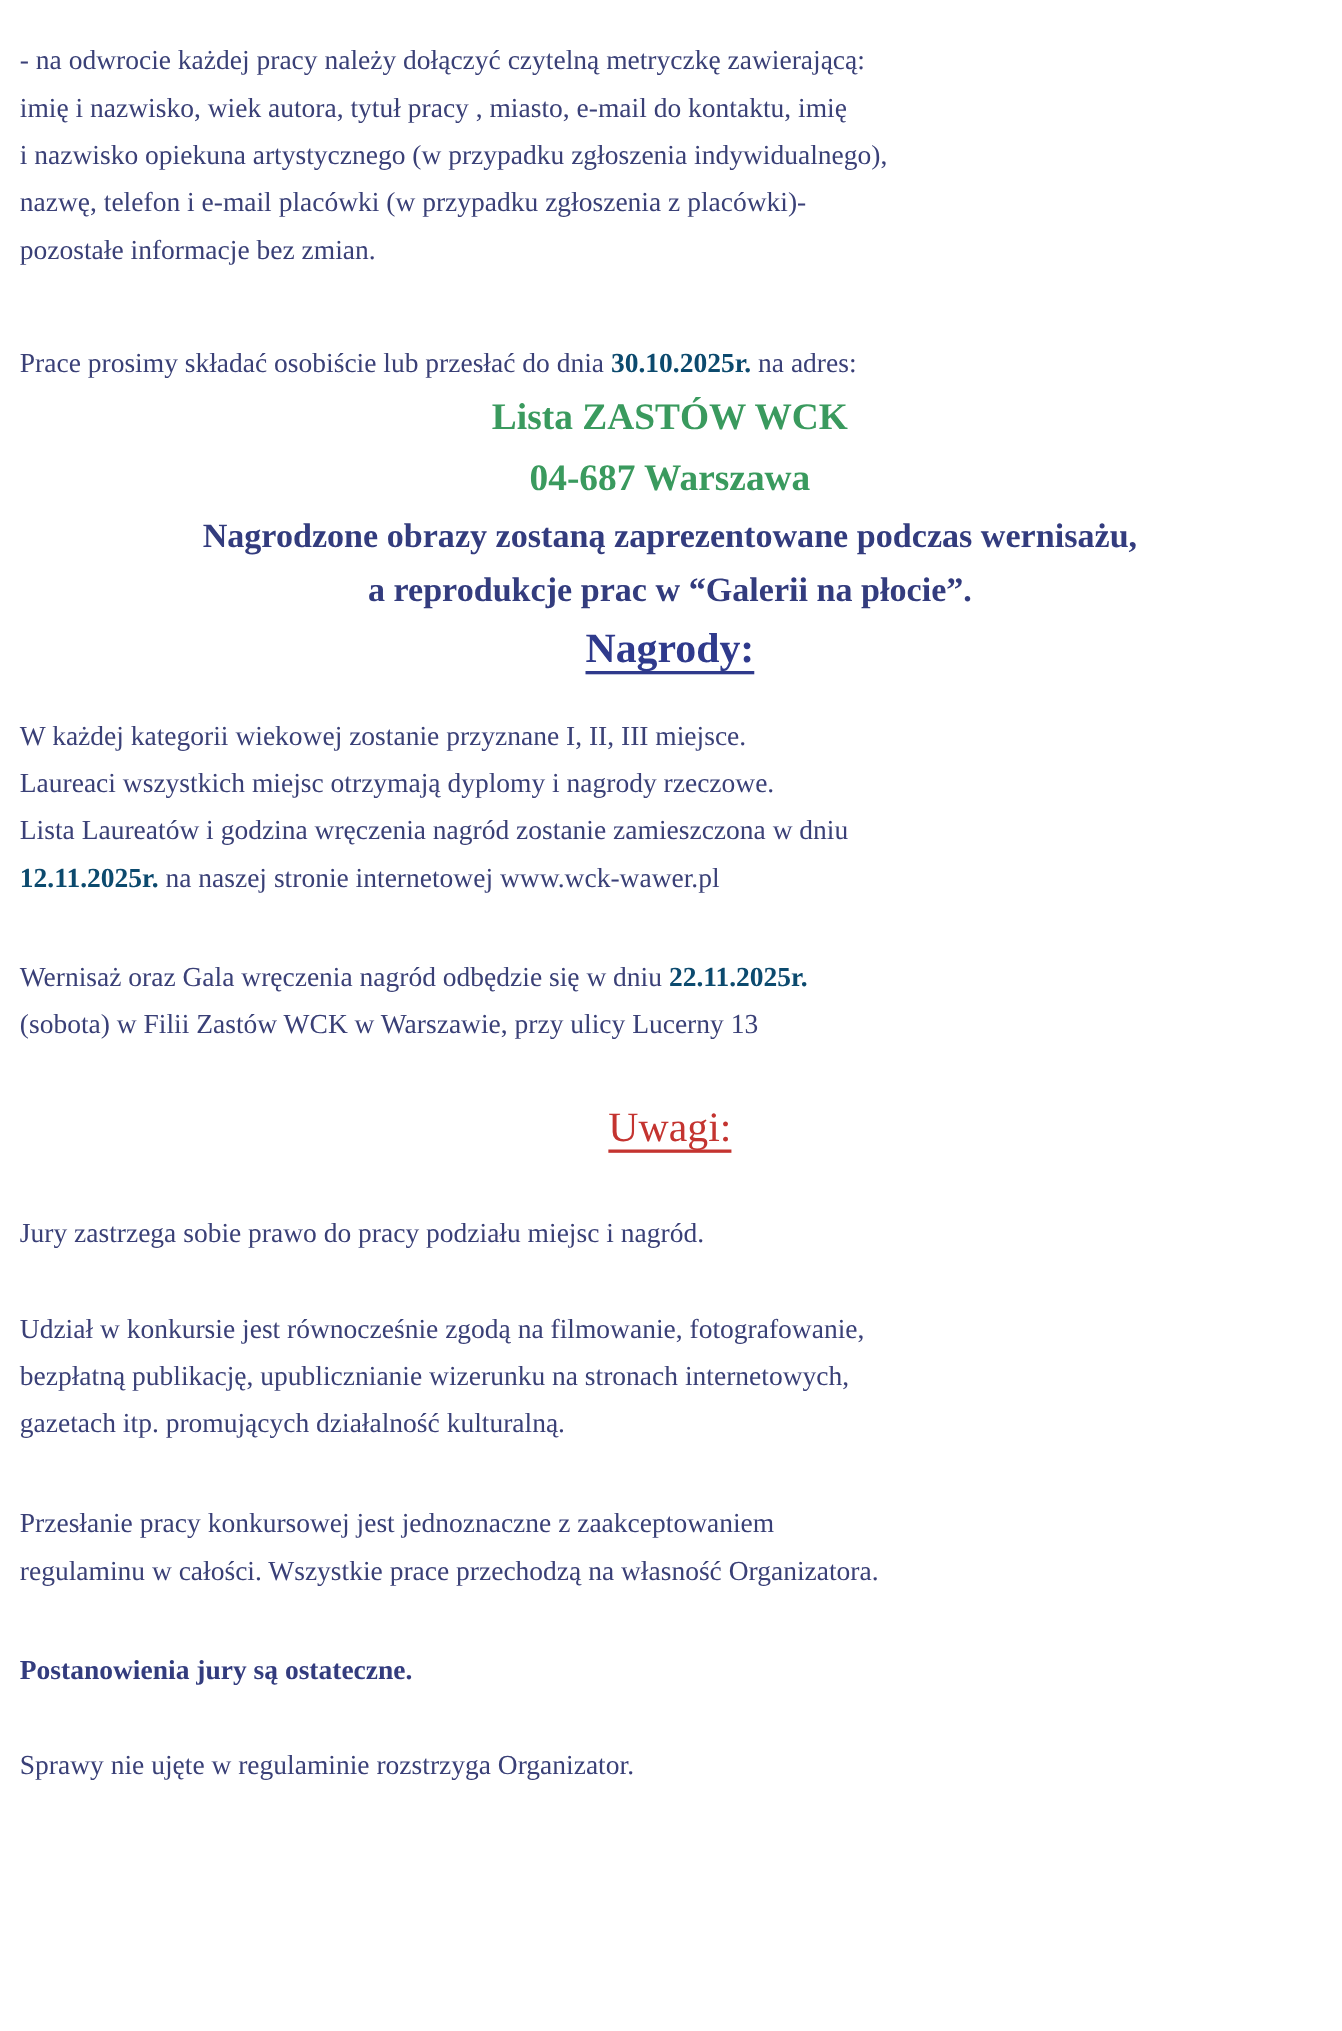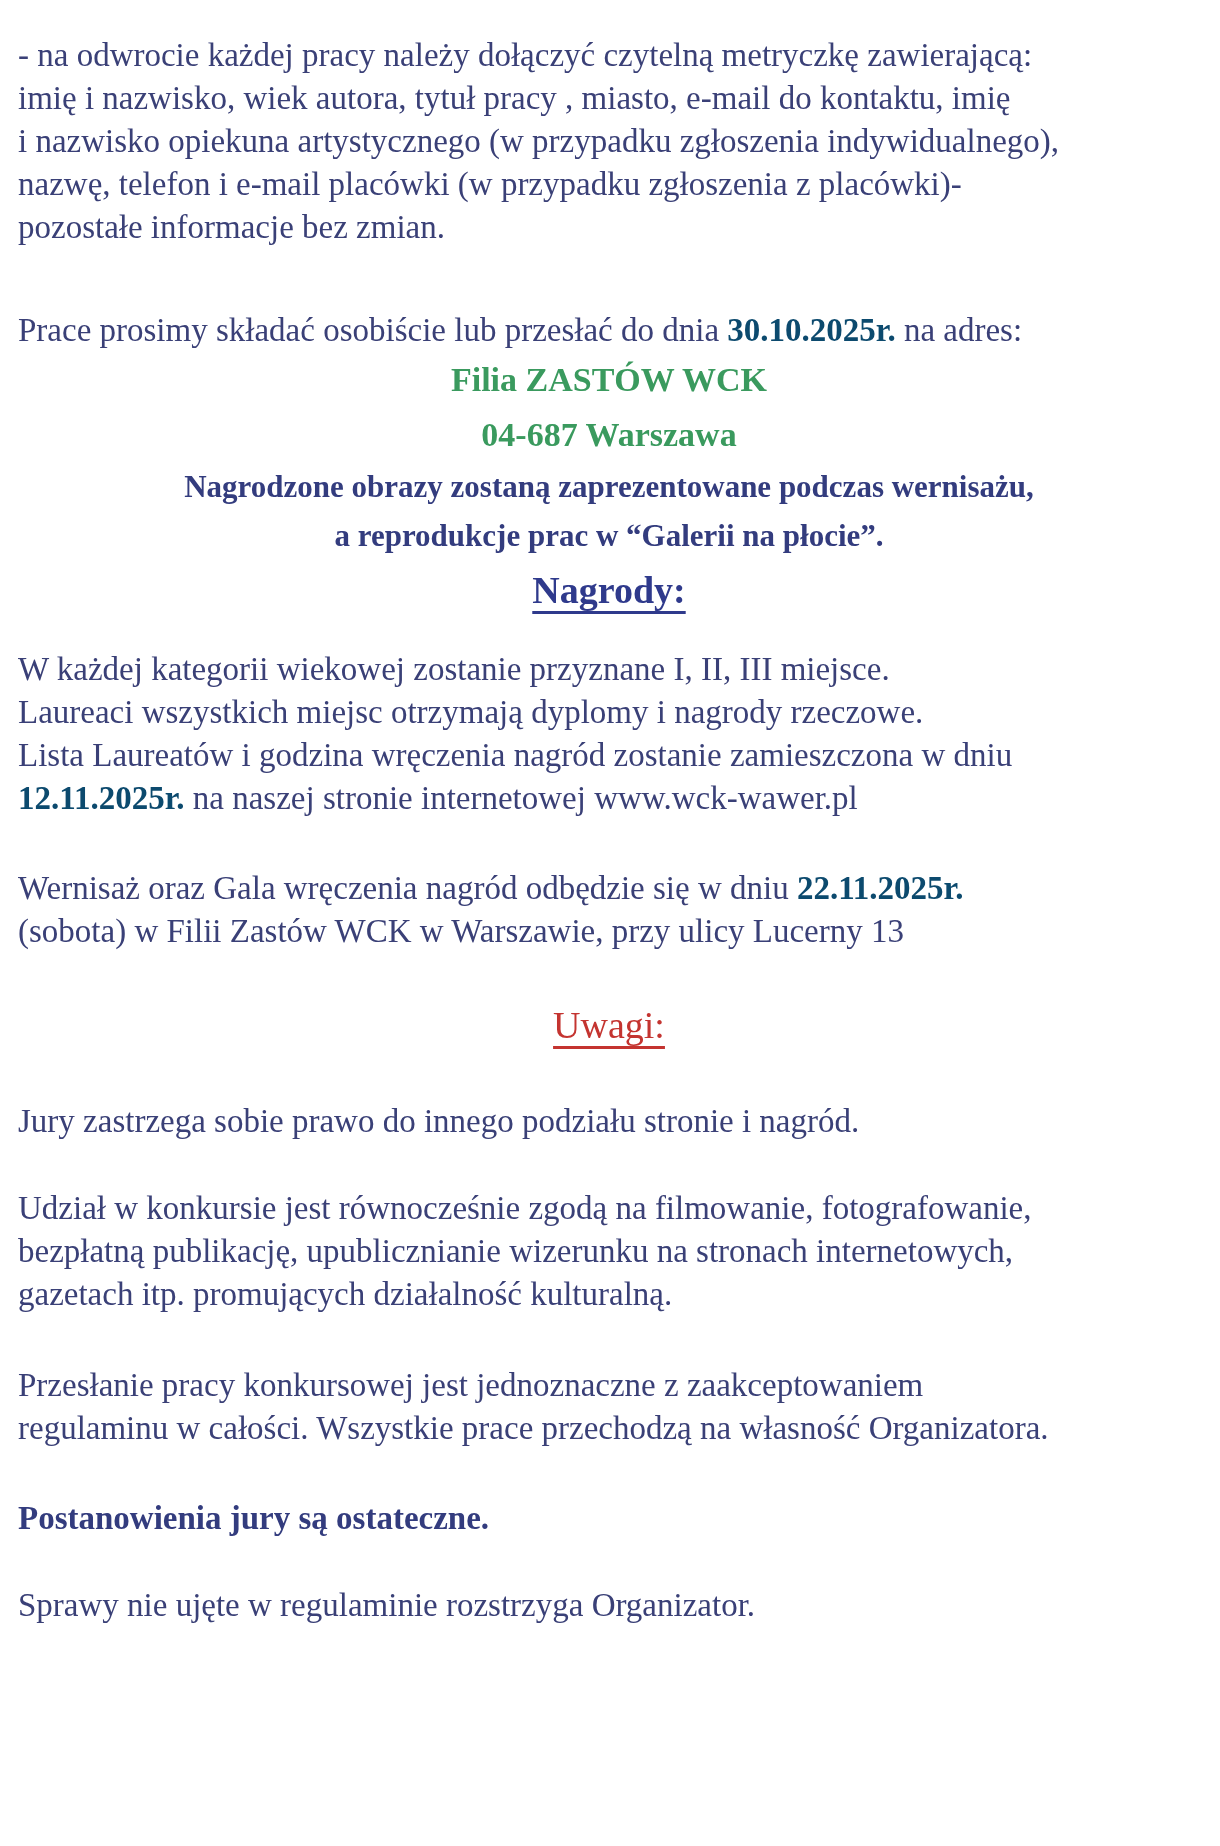--- a/index.html
+++ b/index.html
@@ -7,21 +7,21 @@
     position: relative;
     width: 1220px;
     height: 1846px;
     box-sizing: border-box;
     background: #ffffff;
     font-family: "Liberation Serif", "DejaVu Serif", serif;
     padding: 22px 20px 0 18px;
     overflow: hidden;
   }
   .body-text {
-    font-size: 33px;
+    font-size: 25px;
     line-height: 43px;
     color: #3a4077;
     font-weight: normal;
   }
   .green-bold { color: #0c4a6e; font-weight: bold; }
   .address-block {
     text-align: center;
     color: #3a9a5e;
     font-weight: bold;
     font-size: 34px;
@@ -74,21 +74,21 @@
     <div>i nazwisko opiekuna artystycznego (w przypadku zgłoszenia indywidualnego),</div>
     <div>nazwę, telefon i e-mail placówki (w przypadku zgłoszenia z placówki)-</div>
     <div>pozostałe informacje bez zmian.</div>
   </div>
 
   <div class="body-text" id="line-submission">
     <span>Prace prosimy składać osobiście lub przesłać do dnia </span><span class="green-bold">30.10.2025r.</span><span> na adres:</span>
   </div>
 
   <div class="address-block" id="address-block">
-    <div>Filia ZASTÓW WCK</div>
+    <div>Lista ZASTÓW WCK</div>
     <div>04-687 Warszawa</div>
   </div>
 
   <div class="exhibition-block" id="exhibition-block">
     <div>Nagrodzone obrazy zostaną zaprezentowane podczas wernisażu,</div>
     <div>a reprodukcje prac w  “Galerii na płocie”.</div>
   </div>
 
   <div class="section-heading heading-navy" id="heading-nagrody">
     <span class="underlined">Nagrody:</span>
@@ -104,21 +104,21 @@
   <div class="body-text" id="para-gala">
     <div><span>Wernisaż oraz Gala wręczenia nagród odbędzie się w dniu </span><span class="green-bold">22.11.2025r.</span></div>
     <div>(sobota) w Filii Zastów WCK w Warszawie, przy ulicy Lucerny 13</div>
   </div>
 
   <div class="section-heading heading-red" id="heading-uwagi">
     <span class="underlined">Uwagi:</span>
   </div>
 
   <div class="body-text" id="line-jury">
-    <div>Jury zastrzega sobie prawo do innego podziału stronie i nagród.</div>
+    <div>Jury zastrzega sobie prawo do pracy podziału miejsc i nagród.</div>
   </div>
 
   <div class="body-text" id="para-consent">
     <div>Udział w konkursie jest równocześnie zgodą na filmowanie, fotografowanie,</div>
     <div>bezpłatną publikację, upublicznianie wizerunku na stronach internetowych,</div>
     <div>gazetach itp. promujących działalność kulturalną.</div>
   </div>
 
   <div class="body-text" id="para-acceptance">
     <div>Przesłanie pracy konkursowej jest jednoznaczne z zaakceptowaniem</div>

